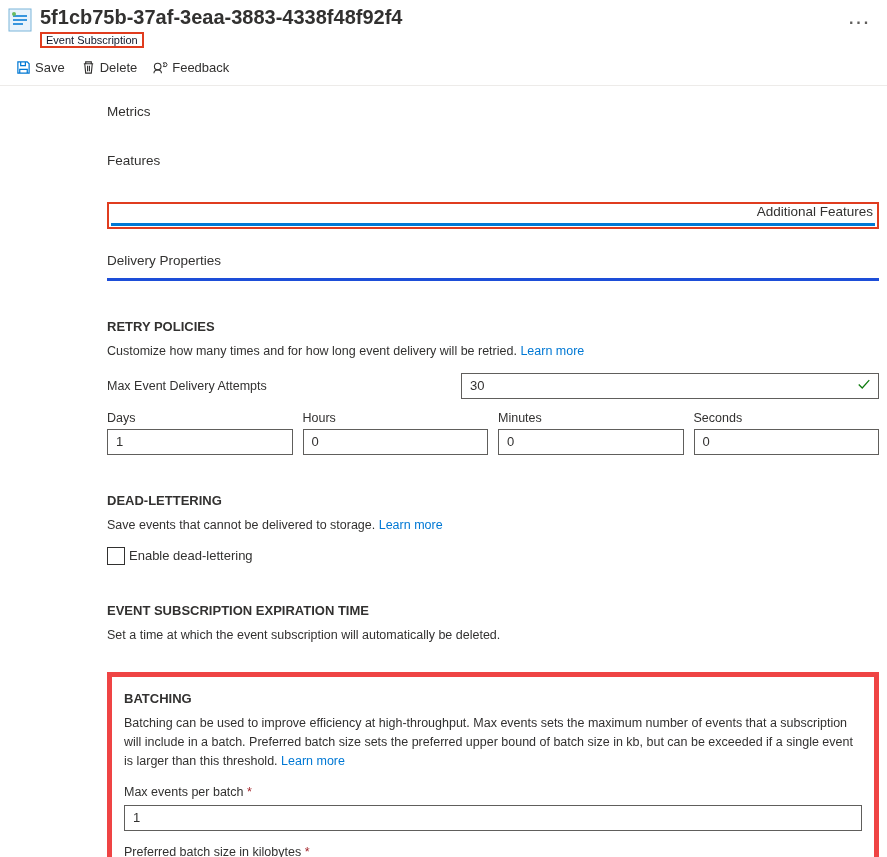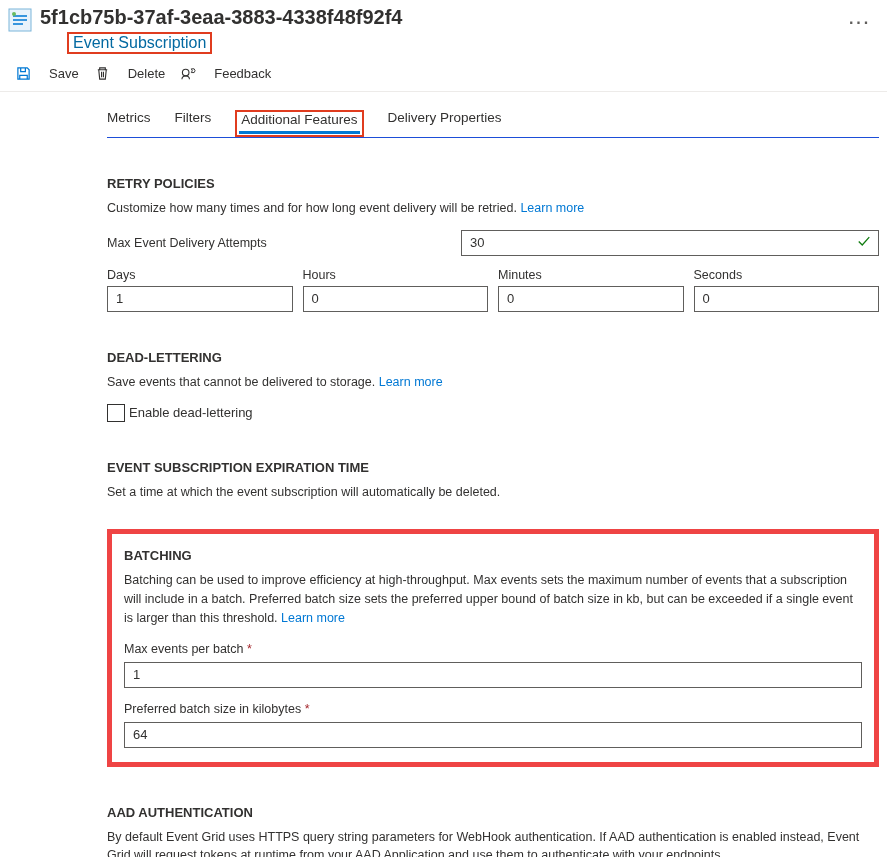--- a/index.html
+++ b/index.html
@@ -22,63 +22,63 @@
     margin-top: 4px;
   }
   .header-text { flex: 1; }
   .page-title {
     font-size: 20px;
     font-weight: 700;
     margin: 0;
     line-height: 26px;
   }
   .page-subtitle {
-    font-size: 16px;
-    color: #0369a1;
+    font-size: 11px;
+    color: #0f172a;
     display: inline-block;
     border: 2px solid #e03c1f;
     padding: 0 4px;
     margin-top: 2px;
-    margin-left: 27px;
   }
   .more-btn {
     font-size: 16px;
     color: #605e5c;
     padding: 4px 8px;
     cursor: pointer;
     font-weight: 600;
     letter-spacing: 2px;
     margin-top: 6px;
   }
   .toolbar {
     display: flex;
     align-items: center;
     gap: 16px;
     padding: 12px 16px 10px 16px;
     border-bottom: 1px solid #edebe9;
   }
   .toolbar-btn {
     display: flex;
     align-items: center;
-    gap: 18px;
+    gap: 4px;
     cursor: pointer;
     font-size: 13px;
     color: #323130;
   }
   .toolbar-btn svg { width: 15px; height: 15px; }
   .content {
     padding-left: 107px;
     padding-right: 8px;
     padding-top: 18px;
   }
   .tabs {
     display: flex;
     gap: 24px;
-    border-bottom: 1px solid #1d4ed8;
+    border-bottom: 3px solid #1d4ed8;
     padding-left: 0;
+    flex-direction: column;
   }
   .tab {
     padding: 0 0 10px 0;
     cursor: pointer;
     font-size: 13.5px;
     color: #323130;
     position: relative;
   }
   .tab.active {
     font-weight: 400;
@@ -222,21 +222,21 @@
         <path d="M11 3l1 2l-1 2h3l1-2l-1-2z" fill="none" stroke="#323130" stroke-width="1"></path>
       </svg>
     <span>Feedback</span>
   </div>
 </div>
 
 <div class="content">
 
   <div class="tabs">
     <div class="tab">Metrics</div>
-    <div class="tab">Filters</div>
+    <div class="tab">Features</div>
     <div class="tab active">Additional Features</div>
     <div class="tab">Delivery Properties</div>
   </div>
 
   <div class="section">
     <div class="section-title">RETRY POLICIES</div>
     <div class="section-desc">
       <span>Customize how many times and for how long event delivery will be retried.</span>
       <span class="learn-more">Learn more</span>
     </div>

